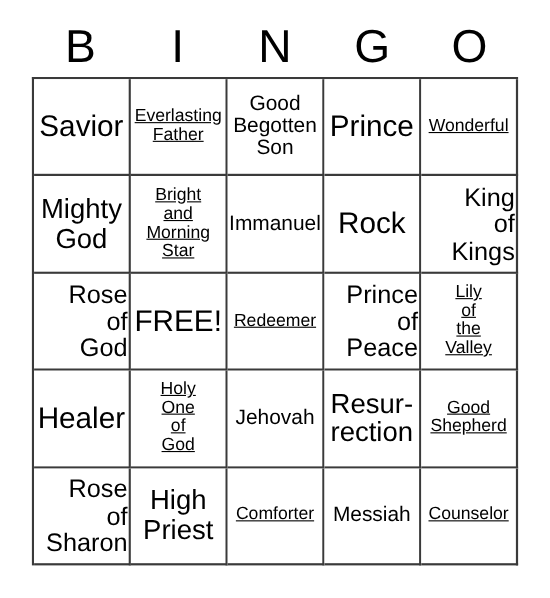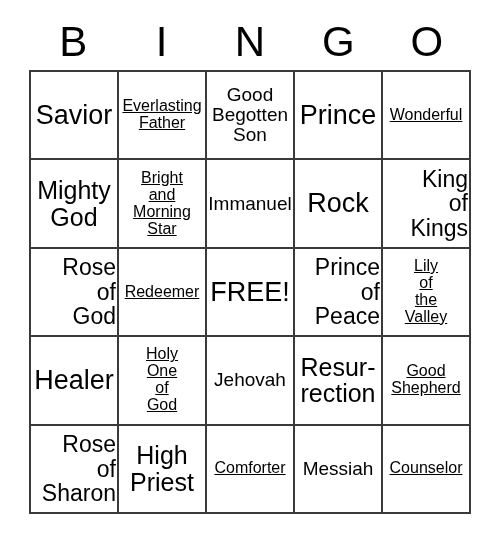--- a/index.html
+++ b/index.html
@@ -144,24 +144,24 @@
 of
 Kings</span>
       </div>
 
     <div class="cell">
         <span class="cell-text fs-l">Rose
 of
 God</span>
       </div>
     <div class="cell">
+        <span class="cell-text fs-xxl">FREE!</span>
+      </div>
+    <div class="cell">
         <span class="cell-text fs-s">Redeemer</span>
-      </div>
-    <div class="cell">
-        <span class="cell-text fs-xxl">FREE!</span>
       </div>
     <div class="cell">
         <span class="cell-text fs-l">Prince
 of
 Peace</span>
       </div>
     <div class="cell">
         <span class="cell-text fs-s">Lily
 of
 the

